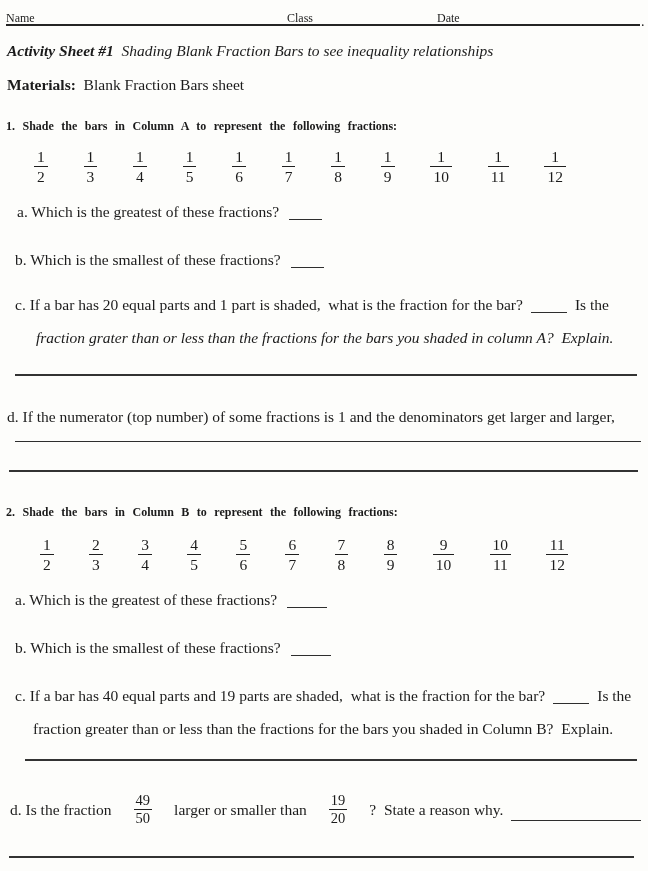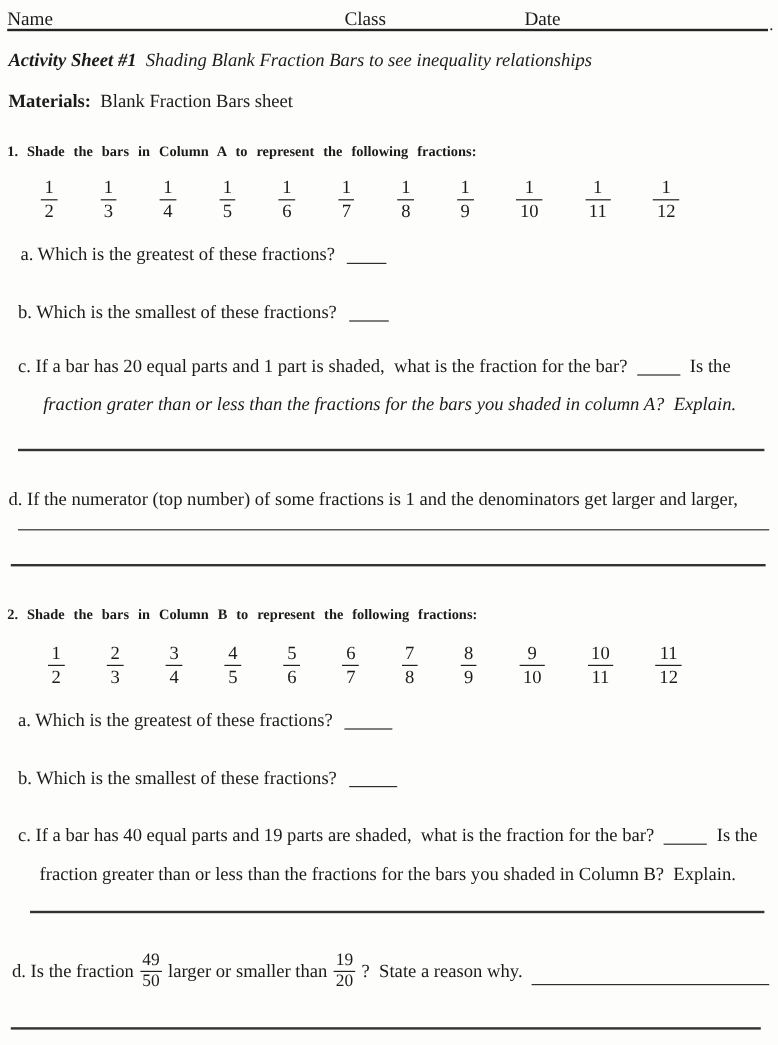--- a/index.html
+++ b/index.html
@@ -11,21 +11,21 @@
     position:relative;
     overflow:hidden;
     font-size:15.5px;
   }
   .abs { position:absolute; }
   .q-text { white-space:pre-wrap; }
   .bold { font-weight:bold; }
 
   
   #header-row { top:6px; left:6px; width:634px; height:20px; border-bottom:2px solid #242424; }
-  #header-row .hlabel { position:absolute; bottom:-2px; font-size:16px; }
+  #header-row .hlabel { position:absolute; bottom:-2px; font-size:12px; }
   #name-label  { left:0; }
   #class-label { left:281px; }
   #date-label  { left:431px; }
   #header-end-mark { top:14px; left:641px; font-size:14px; }
 
   
   #title-line { top:42px; left:7px;font-style:italic; }
   #materials-line { top:76px; left:7px; }
 
   
@@ -63,21 +63,21 @@
   .blank-grow { flex:1 1 auto; margin-left:8px; transform:none; align-self:flex-end; margin-bottom:3px; }
 
   
   .rule { border-top:2px solid #333; }
   #rule-1 { top:374px; left:15px; width:622px; }
   #rule-2 { top:470px; left:9px;  width:629px; }
   #rule-3 { top:759px; left:25px; width:612px; }
   #rule-4 { top:856px; left:9px;  width:625px; }
 
   
-  .inline-frac { display:inline-flex; flex-direction:column; align-items:flex-start; line-height:1.05; font-size:14.5px; margin:0 5px; }
+  .inline-frac { display:inline-flex; flex-direction:column; align-items:flex-start; line-height:1.05; font-size:14.5px; margin:0 22px; }
   .inline-frac .fnum { padding:0 2px 1px; }
   .inline-frac .fden { border-top:1.4px solid #1f1f1f; padding:1px 2px 0; }
 </style>
 </head>
 <body>
 
 <div class="abs" id="header-row">
   <span class="hlabel" id="name-label">Name</span>
   <span class="hlabel" id="class-label">Class</span>
   <span class="hlabel" id="date-label">Date</span>

